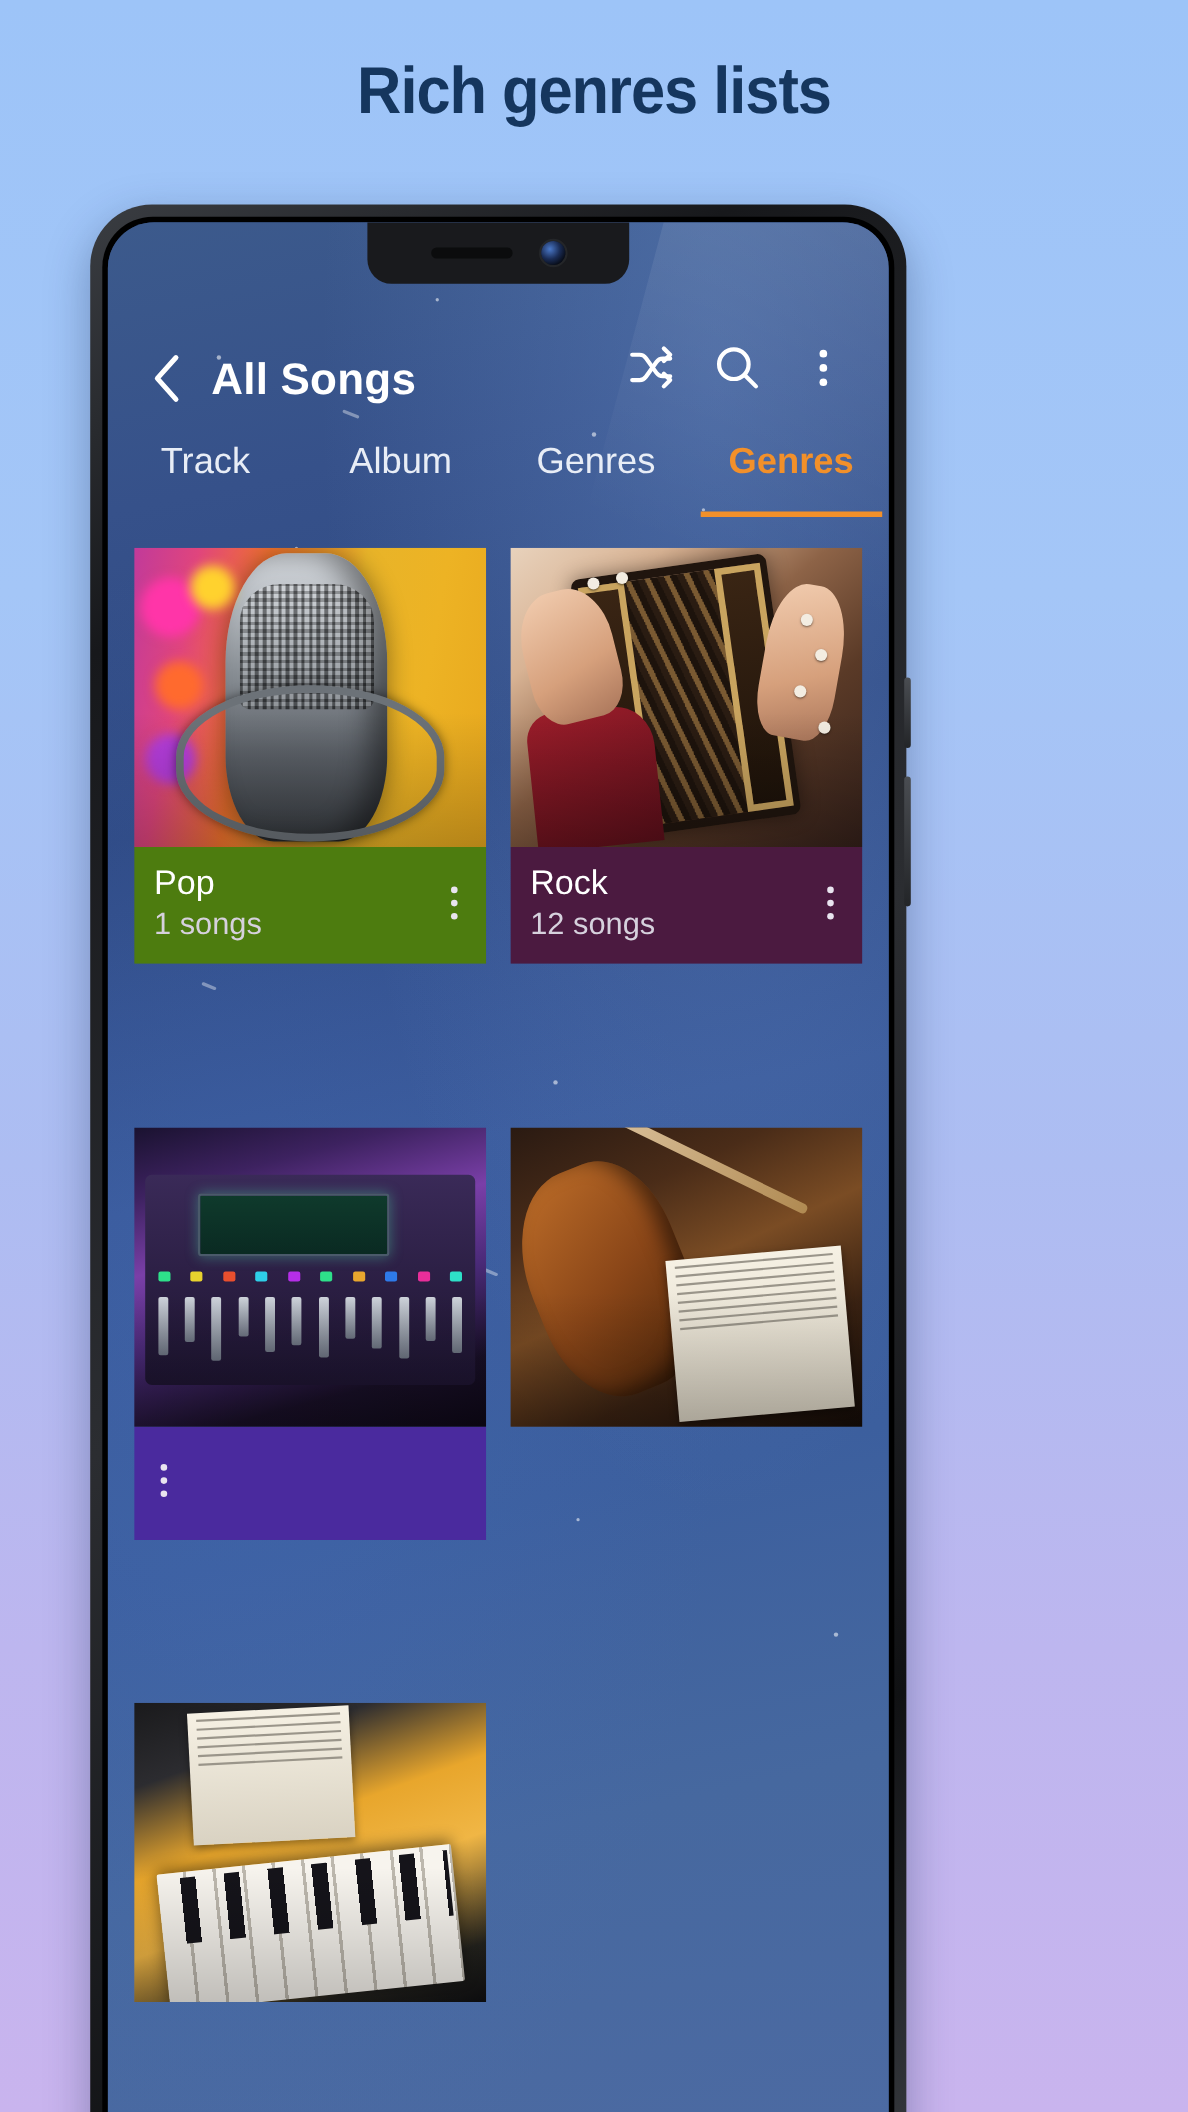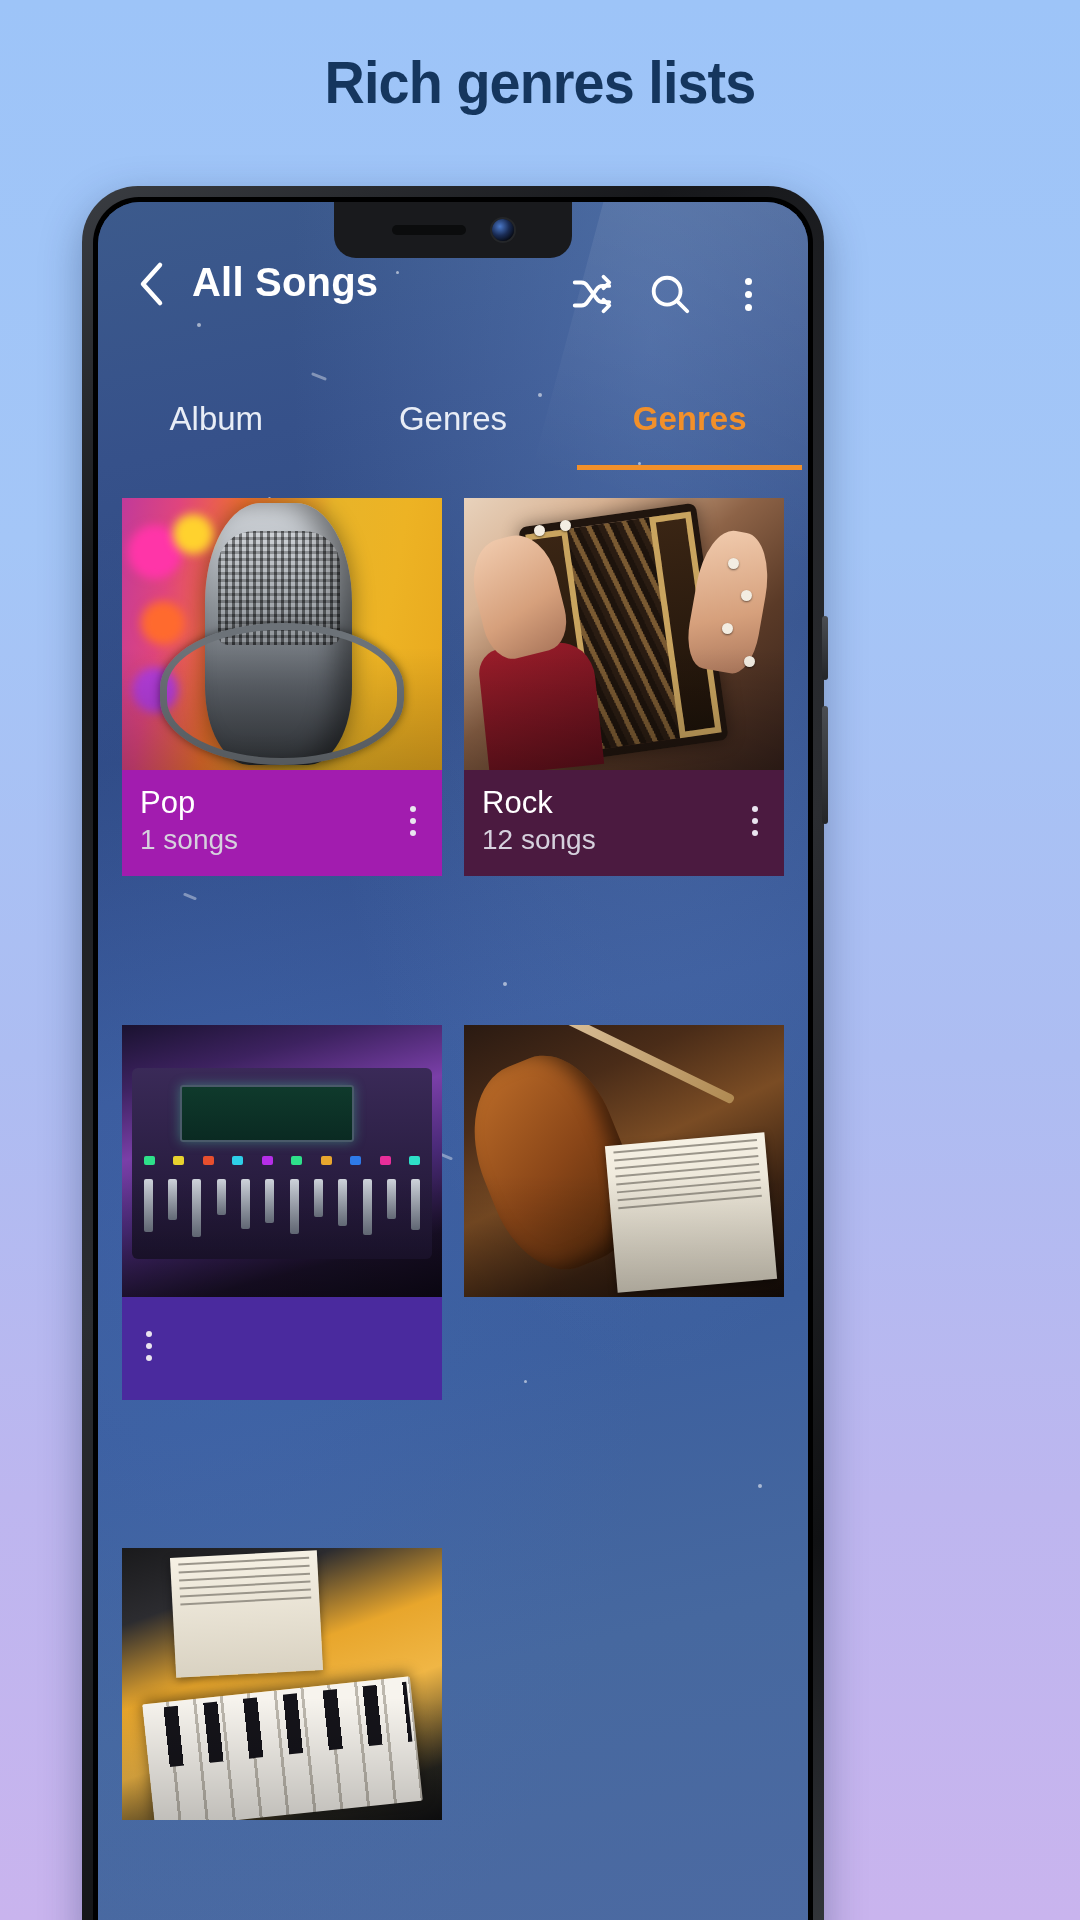--- a/index.html
+++ b/index.html
@@ -94,21 +94,21 @@
     color:#fff;
   }
   .sig { width:26px; height:22px; background:#fff; clip-path:polygon(100% 0,100% 100%,0 100%); }
   .bat { width:17px; height:26px; background:#fff; border-radius:2px; position:relative; }
   .bat::before { content:""; position:absolute; top:-4px; left:4px; width:9px; height:4px; background:#fff; border-radius:1px; }
   .clock { font-size:33px; font-weight:500; letter-spacing:.5px; margin-left:5px; }
 
   
   .appbar {
     position:absolute; top:58px; left:0; width:100%; height:108px;
-    display:flex; align-items:flex-start; z-index:7; color:#fff;
+    display:flex; align-items:flex-end; z-index:7; color:#fff;
   }
   .back { width:60px; margin-left:24px; display:flex; align-items:center; justify-content:center; cursor:pointer; }
   .apptitle { font-size:40px; font-weight:bold; margin-left:10px; letter-spacing:.2px; }
   .bar-actions { margin-left:auto; display:flex; align-items:center; gap:10px; padding-right:26px; }
   .icon-btn { width:68px; height:68px; display:flex; align-items:center; justify-content:center; cursor:pointer; }
   .kebab { display:flex; flex-direction:column; gap:6px; align-items:center; }
   .kebab i { width:7px; height:7px; border-radius:50%; background:#fff; display:block; }
 
   
   .tabs {
@@ -324,38 +324,39 @@
             <span class="kebab">
                 <i></i>
                 <i></i>
                 <i></i>
               </span>
           </div>
         </div>
       </div>
 
       <div class="tabs">
+        <div class="tab">Track</div>
         <div class="tab">Album</div>
         <div class="tab">Genres</div>
         <div class="tab active">Genres</div>
       </div>
 
       <div class="grid">
 
         <div class="card">
           <div class="thumb art-pop">
             <div class="bokeh" style="left:2%;top:10%;width:54px;height:54px;background:#ff35a8;"></div>
             <div class="bokeh" style="left:6%;top:38%;width:44px;height:44px;background:#ff6a2e;"></div>
             <div class="bokeh" style="left:16%;top:6%;width:40px;height:40px;background:#ffd22e;"></div>
             <div class="bokeh" style="left:3%;top:62%;width:46px;height:46px;background:#b43ddb;"></div>
             <div class="mic-grid"></div>
             <div class="mic-ring"></div>
             <div class="shade"></div>
           </div>
-          <div class="meta" style="background:#a21caf">
+          <div class="meta" style="background:#4d7c0f">
             <div class="meta-text">
               <div class="g-name">Pop</div>
               <div class="g-count">1 songs</div>
             </div>
             <div class="card-kebab">
                 <i></i>
                 <i></i>
                 <i></i>
               </div>
           </div>

